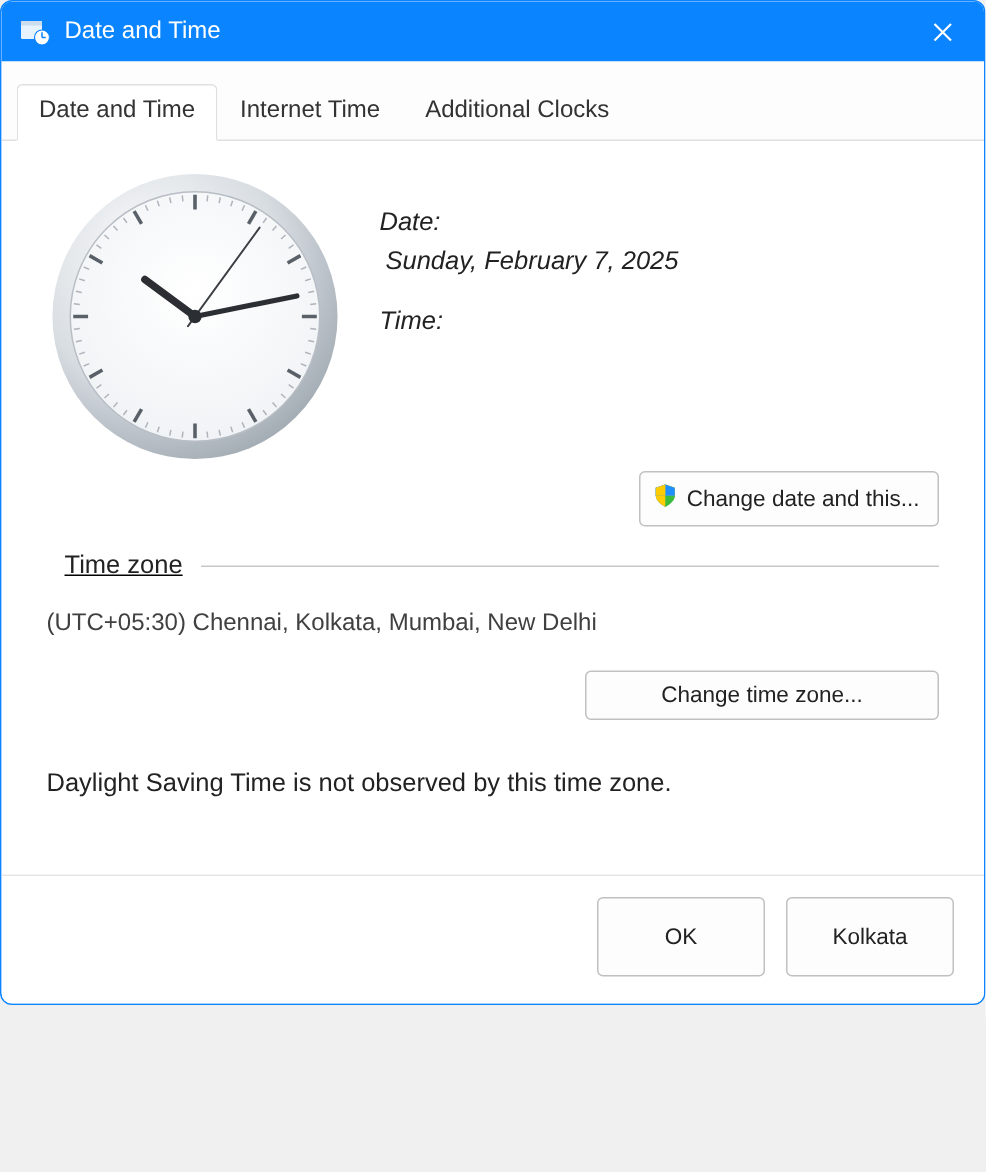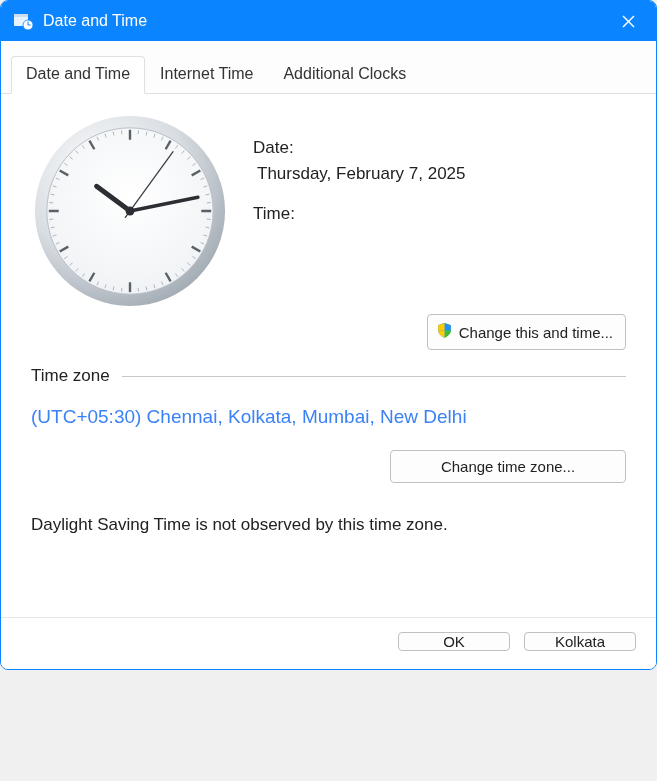--- a/index.html
+++ b/index.html
@@ -68,20 +68,21 @@
   }
   .content {
     flex: 1;
     padding: 18px 30px 12px 30px;
     background: #fff;
     overflow: hidden;
   }
   .top-row {
     display: flex;
     align-items: flex-start;
+    font-style: italic;
   }
   .clock-wrap {
     width: 198px;
     height: 198px;
     flex-shrink: 0;
     display: flex;
     align-items: center;
     justify-content: center;
   }
   .top-right {
@@ -105,35 +106,36 @@
   .btn.shield {
     display: inline-flex;
     align-items: center;
     gap: 6px;
     padding: 7px 12px 7px 8px;
   }
   .section-head {
     display: flex;
     align-items: center;
     gap: 12px;
-    margin: 6px 0 20px 0;
+    margin: 6px 0 20px 12px;
+    text-decoration: underline;
   }
   .section-head .text { font-size: 17px; color: #222; white-space: nowrap; }
   .section-head .line { flex: 1; height: 1px; background: #c8c8c8; }
-  .tz-value { font-size: 19px; color: #3b82f6; margin-bottom: 22px; }
+  .tz-value { font-size: 16px; color: #404040; margin-bottom: 22px; }
   .dst-text { font-size: 17px; color: #222; margin-top: 32px; }
   .footer {
     border-top: 1px solid #e6e6e6;
     padding: 14px 20px 18px 0;
     display: flex;
     justify-content: flex-end;
     gap: 14px;
     background: #fff;
   }
-  .footer .btn { width: 112px; text-align: center; padding: 0 0; }
+  .footer .btn { width: 112px; text-align: center; padding: 17px 0; }
   .footer .btn.disabled { color: #aaa; cursor: default; }
 </style>
 </head>
 <body>
 
 <div class="window">
 
   <div class="titlebar">
     <span class="app-icon">
       <svg viewBox="0 0 20 20" width="20" height="20">
@@ -243,40 +245,40 @@
           <g id="hands">
             <line id="hour-hand" x1="100" y1="100" x2="100" y2="58" stroke="#2b2f33" stroke-width="5" stroke-linecap="round" transform="rotate(306.5 100 100)"></line>
             <line id="minute-hand" x1="100" y1="100" x2="100" y2="30" stroke="#2b2f33" stroke-width="3.5" stroke-linecap="round" transform="rotate(78.6 100 100)"></line>
             <line id="second-hand" x1="100" y1="108" x2="100" y2="26" stroke="#3a3f44" stroke-width="1.3" stroke-linecap="round" transform="rotate(36 100 100)"></line>
           </g>
           <circle cx="100" cy="100" r="4.5" fill="#2b2f33"></circle>
         </svg>
       </div>
       <div class="top-right">
         <div class="label">Date:</div>
-        <div class="value">Thursday, February 7, 2025</div>
+        <div class="value">Sunday, February 7, 2025</div>
         <div class="label">Time:</div>
       </div>
     </div>
 
     <div class="btn-row-right">
       <button class="btn shield">
         <span>
           <svg width="17" height="17" viewBox="0 0 16 16">
             <path d="M8 1 L14 3 V8 C14 12 8 15 8 15 V1 Z" fill="#3dbb3d"></path>
             <path d="M8 1 L2 3 V8 C2 12 8 15 8 15 V1 Z" fill="#1e90ff"></path>
             <path d="M8 1 L14 3 V8 H8 Z" fill="#ffcc00"></path>
             <path d="M8 8 H2 V3 L8 1 Z" fill="#1e90ff"></path>
             <path d="M8 8 H14 V8 C14 12 8 15 8 15 V8 Z" fill="#3dbb3d"></path>
             <path d="M8 8 H2 V8 C2 12 8 15 8 15 V8 Z" fill="#ffcc00"></path>
             <path d="M8 1 L14 3 V8 H8 Z" fill="#1e90ff"></path>
             <path d="M8 1 L2 3 V8 H8 Z" fill="#ffcc00"></path>
           </svg>
         </span>
-        <span>Change this and time...</span>
+        <span>Change date and this...</span>
       </button>
     </div>
 
     <div class="section-head">
       <span class="text">Time zone</span>
       <span class="line"></span>
     </div>
 
     <div class="tz-value">(UTC+05:30) Chennai, Kolkata, Mumbai, New Delhi</div>
 

